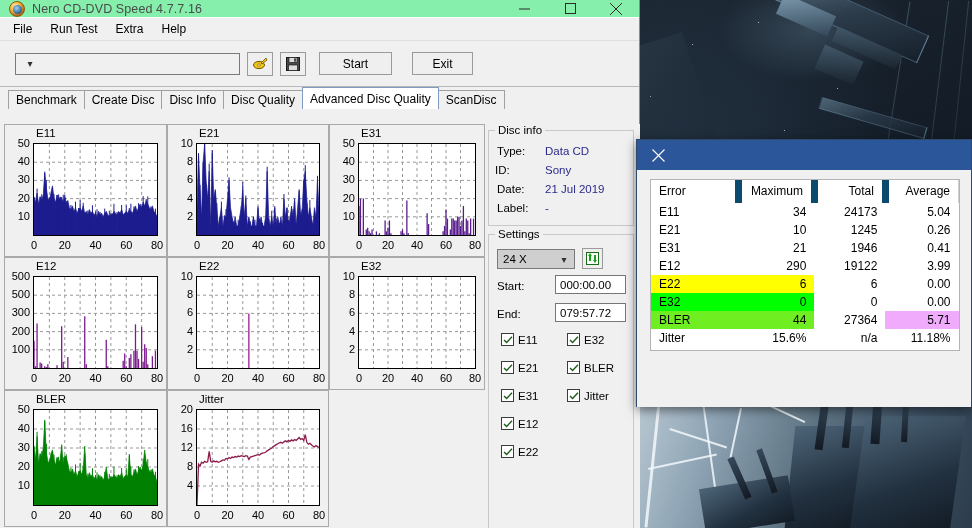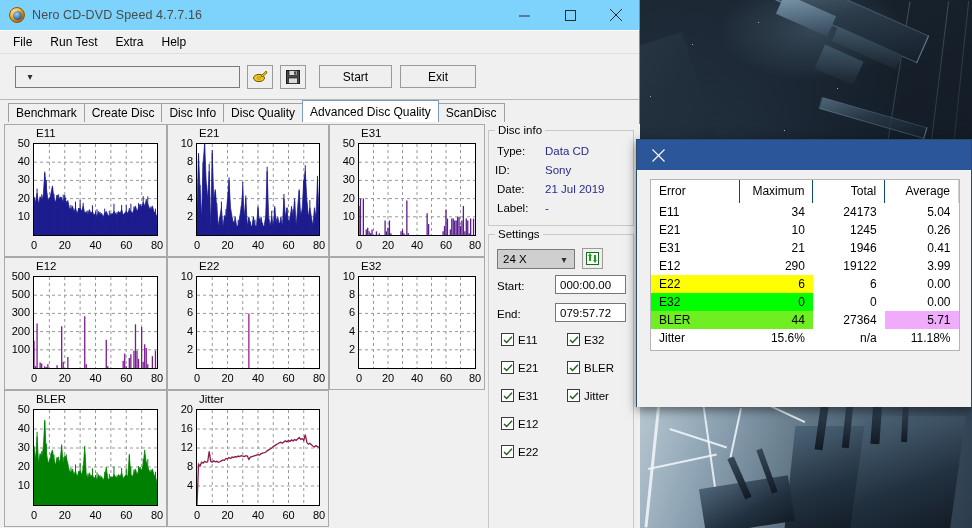--- a/index.html
+++ b/index.html
@@ -71,21 +71,21 @@
   }
 
   
   #app {
     position: absolute; left: 0; top: 0; width: 640px; height: 528px;
     background: #f0f0f0;
     border-right: 1px solid #8a8a8a;
     border-bottom: 1px solid #8a8a8a;
   }
   #titlebar {
-    height: 31px; background: #7dd3fc;
+    height: 18px; background: #86efac;
     display: flex; align-items: center;
     border-bottom: 1px solid #ffffff;
   }
   #app-icon {
     width: 16px; height: 16px; margin: 0 7px 0 9px;
     border-radius: 50%;
     background: radial-gradient(circle at 35% 30%, #ffe9a8 0%, #f0b63c 38%, #b06a10 72%, #7a4408 100%);
     border: 1px solid #8a5a10;
     position: relative;
   }
@@ -139,21 +139,21 @@
     width: 26px; height: 24px; margin-left: 7px;
     border: 1px solid #9a9a9a; background: #efefef;
     display: flex; align-items: center; justify-content: center;
   }
   .pbtn {
     height: 23px; border: 1px solid #9a9a9a; background: #efefef;
     display: flex; align-items: center; justify-content: center;
     font-size: 12px; color: #000;
   }
   #start-btn { width: 73px; margin-left: 13px; }
-  #exit-btn  { width: 76px; margin-left: 8px; }
+  #exit-btn  { width: 61px; margin-left: 20px; }
 
   
   #tabs {
     height: 22px; display: flex; align-items: flex-end;
     padding-left: 8px; background: #f0f0f0;
     position: relative;
   }
   .tab {
     height: 19px; padding: 0 7px; font-size: 12px; color: #000;
     display: flex; align-items: center;
@@ -227,21 +227,21 @@
     color: #fff;
   }
   #stats-body { position: relative; height: 237px; background: #f0f0f0; }
   #stats-table-frame {
     position: absolute; left: 13px; top: 9px; width: 310px; height: 172px;
     background: #ffffff; border: 1px solid #b4b4b4;
   }
   table.stat { border-collapse: collapse; width: 100%; font-size: 12px; }
   table.stat th {
     font-weight: normal; color: #000; padding: 3px 8px 4px 8px;
-    border-right: 1px solid #0c4a6e; text-align: right; height: 23px;
+    border-right: 7px solid #0c4a6e; text-align: right; height: 23px;
   }
   table.stat th.lft { text-align: left; }
   table.stat th.last { border-right: 1px solid #cfcfcf; }
   table.stat td {
     padding: 1px 8px; height: 18px; color: #000; text-align: right;
   }
   table.stat td.lft { text-align: left; }
   #stats-btns {
     position: absolute; left: 13px; top: 190px; width: 310px; height: 36px;
     border-top: 1px solid #dcdcdc;

